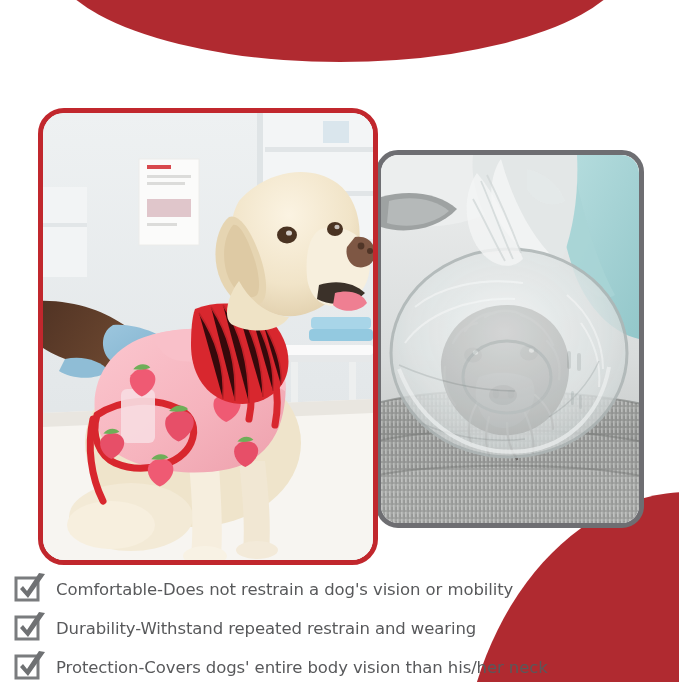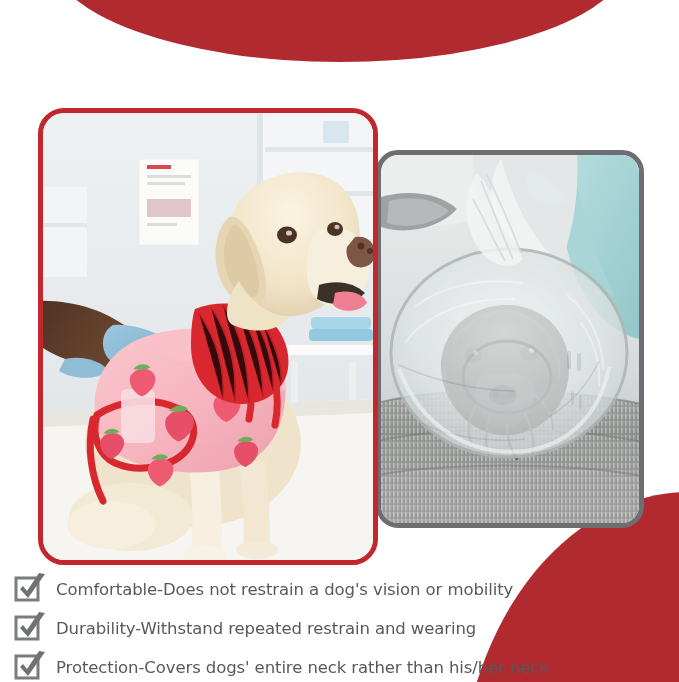--- a/index.html
+++ b/index.html
@@ -458,17 +458,17 @@
       <span class="feature-text">Durability-Withstand repeated restrain and wearing</span>
     </div>
 
     <div class="feature-item">
       <span class="check-icon">
         <svg viewBox="0 0 34 32" xmlns="http://www.w3.org/2000/svg">
           <rect x="2" y="6" width="22" height="22" fill="none" stroke="#7a7c7e" stroke-width="3"></rect>
           <path d="M6 17 L14 26 L31 2 L25 1 L13 19 L9 14 Z" fill="#6f7173"></path>
         </svg>
       </span>
-      <span class="feature-text">Protection-Covers dogs' entire neck rather than his/her neck</span>
+      <span class="feature-text">Protection-Covers dogs' entire body vision than his/her neck</span>
     </div>
 
   </div>
 </div>
 
 </body></html>

